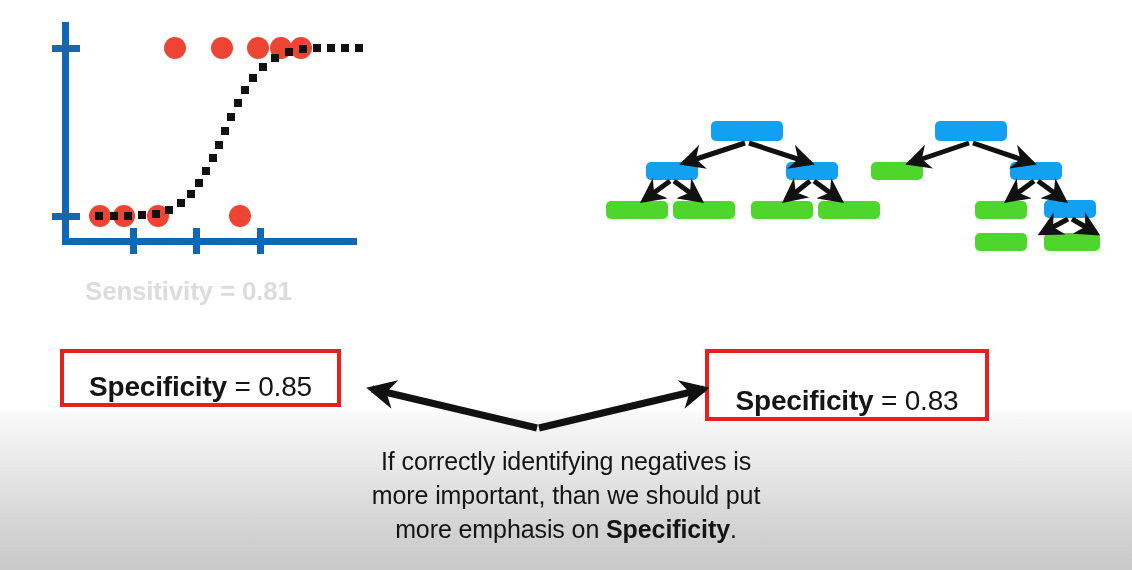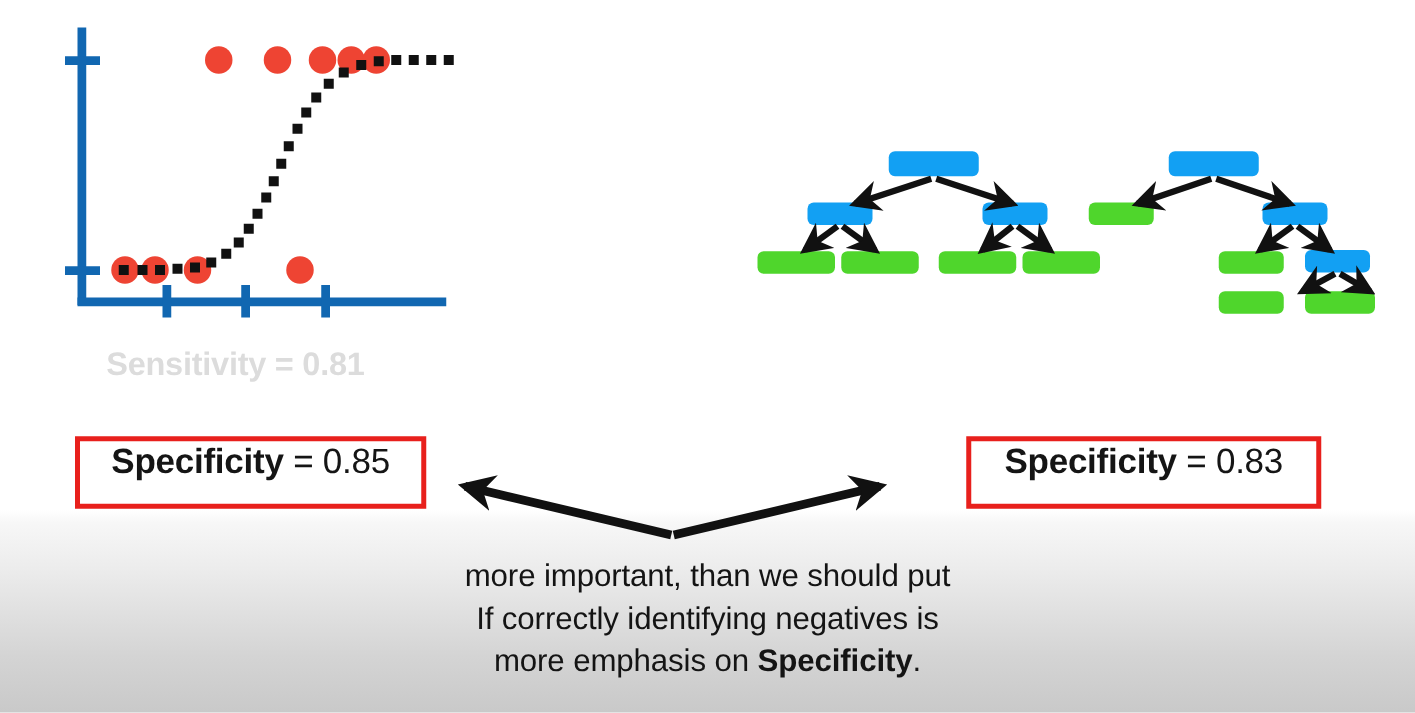--- a/index.html
+++ b/index.html
@@ -79,21 +79,21 @@
     letter-spacing: -0.2px;
   }
   .sens-label .k { font-weight: bold; }
   .sens-label .v { font-weight: bold; }
 
   .spec-box {
     position: absolute;
     border: 4px solid #e8201c;
     background: rgba(255,255,255,0.9);
     display: flex;
-    align-items: flex-start;
+    align-items: flex-end;
     justify-content: center;
     box-sizing: border-box;
   }
   .spec-box .txt {
     font-size: 28px;
     color: #151515;
     white-space: nowrap;
     letter-spacing: -0.2px;
   }
   .spec-box .k { font-weight: bold; }
@@ -227,37 +227,37 @@
     <span class="k">Sensitivity</span><span class="v"> = 0.81</span>
   </div>
 
 
   <div class="spec-box" style="left:60px; top:349px; width:281px; height:58px;">
     <span class="txt">
       <span class="k">Specificity</span><span class="v"> = 0.85</span>
     </span>
   </div>
 
-  <div class="spec-box" style="left:773px; top:349px; width:284px; height:58px;">
+  <div class="spec-box" style="left:705px; top:349px; width:284px; height:72px;">
     <span class="txt">
       <span class="k">Specificity</span><span class="v"> = 0.83</span>
     </span>
   </div>
 
   <svg class="overlay" width="1132" height="570">
     <defs>
       <marker id="ah2" viewBox="0 0 10 10" refX="8" refY="5" markerWidth="4.2" markerHeight="4.2" orient="auto-start-reverse">
         <path d="M 0 0 L 10 5 L 0 10 L 3 5 z" fill="#111111"></path>
       </marker>
     </defs>
     <g stroke="#111111" stroke-width="7" fill="none" marker-end="url(#ah2)">
       <line x1="537" y1="428" x2="372" y2="389"></line>
       <line x1="539" y1="428" x2="704" y2="389"></line>
     </g>
   </svg>
 
   <div id="caption">
+    <div>If correctly identifying negatives is</div>
     <div>more important, than we should put</div>
-    <div>If correctly identifying negatives is</div>
     <div><span>more emphasis on </span><b>Specificity</b><span>.</span></div>
   </div>
 
 </div>
 
 </body></html>

